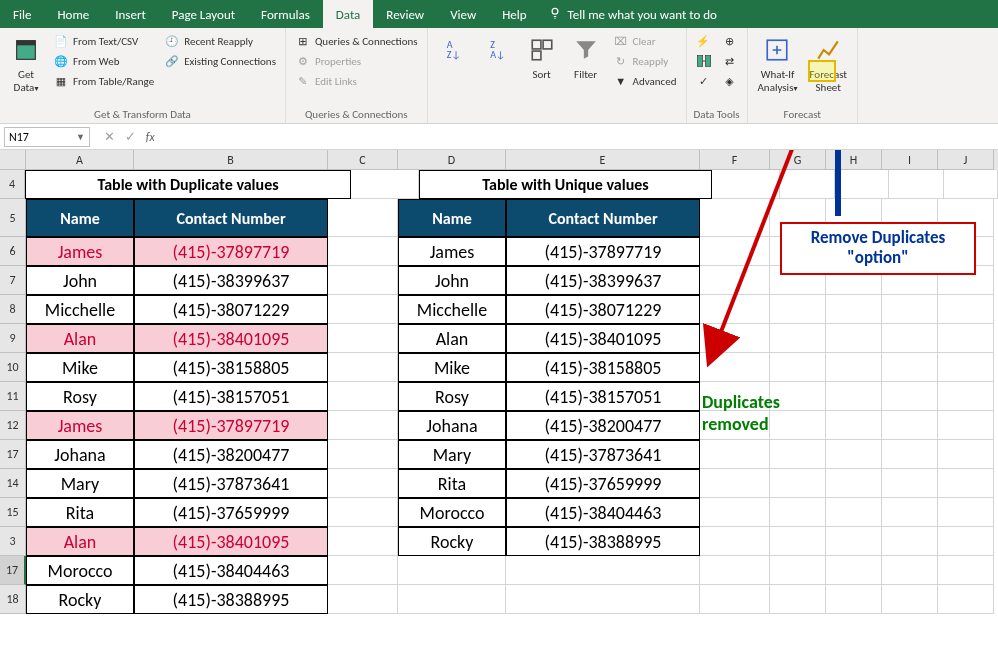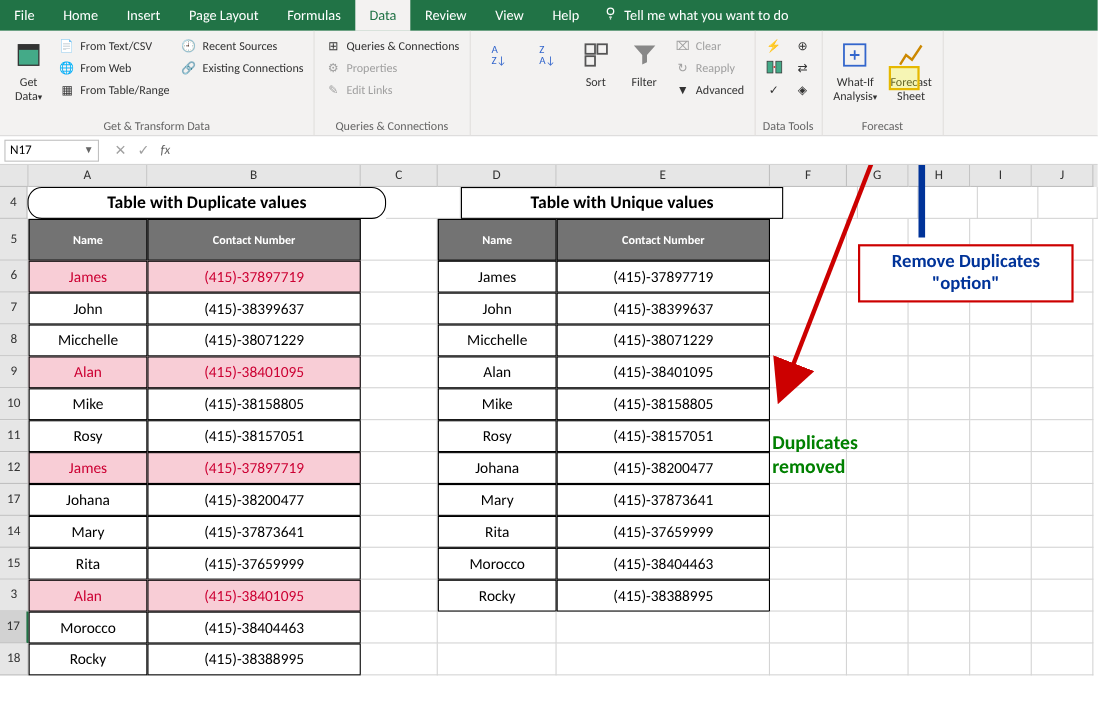--- a/index.html
+++ b/index.html
@@ -41,22 +41,22 @@
   .corner { width: 26px; border-right: 1px solid #c0c0c0; border-bottom: 1px solid #c0c0c0; background: #e6e6e6; }
   .col-h { text-align: center; font-size: 12px; color: #333; border-right: 1px solid #c0c0c0; border-bottom: 1px solid #c0c0c0; background: #e6e6e6; display: flex; align-items: center; justify-content: center; }
   .sheet { display: flex; flex-direction: column; }
   .row { display: flex; height: 29px; }
   .row-h { width: 26px; background: #e6e6e6; border-right: 1px solid #c0c0c0; border-bottom: 1px solid #c0c0c0; font-size: 12px; color: #333; display: flex; align-items: center; justify-content: center; }
   .row-h.sel { background: #d2d2d2; border-right: 2px solid #217346;}
   .cell { border-right: 1px solid #d4d4d4; border-bottom: 1px solid #d4d4d4; display: flex; align-items: center; justify-content: center; font-size: 14px; color: #000; overflow: hidden; white-space: nowrap; }
 
   
   .tbl-title { font-weight: bold; font-size: 16px; border: 1.5px solid #000 !important; background: #fff; }
-  .tbl-header { background: #737373; color: #fff; font-weight: bold; font-size: 11px; border: 1.5px solid #000 !important; }
-  .tbl-cell { border: 1.5px solid #000 !important; font-size: 14px; }
+  .tbl-header { background: #0c4a6e; color: #fff; font-weight: bold; font-size: 16px; border: 1.5px solid #000 !important; }
+  .tbl-cell { border: 1.5px solid #000 !important; font-size: 18px; }
   .dup { background: #f8cdd6; color: #cc0033; }
 
   
   .annot-label { position: absolute; background: #fff; border: 2px solid #c00; padding: 4px 10px; font-weight: bold; color: #003399; text-align: center; font-size: 17px; line-height: 1.2; }
   .annot-text { position: absolute; color: #008000; font-weight: bold; font-size: 18px; text-align: left; line-height: 1.2; }
   .yellow-box { position: absolute; border: 2px solid #e6b800; background: rgba(255,255,0,0.25); pointer-events: none; }
   svg.overlay { position: absolute; top: 0; left: 0; pointer-events: none; }
 
   
   .cA { width: 108px; } .cB { width: 194px; } .cC { width: 70px; }
@@ -111,21 +111,21 @@
             <span>From Web</span>
           </div>
         <div class="small-btn">
             <span class="si">▦</span>
             <span>From Table/Range</span>
           </div>
       </div>
       <div class="small-col">
         <div class="small-btn">
             <span class="si">🕘</span>
-            <span>Recent Sources</span>
+            <span>Recent Reapply</span>
           </div>
         <div class="small-btn">
             <span class="si">🔗</span>
             <span>Existing Connections</span>
           </div>
       </div>
     </div>
     <div class="group-label">Get &amp; Transform Data</div>
   </div>
 
@@ -273,21 +273,21 @@
       <div class="col-h cE">E</div>
       <div class="col-h cF">F</div>
       <div class="col-h cG">G</div>
       <div class="col-h cH">H</div>
       <div class="col-h cI">I</div>
       <div class="col-h cJ">J</div>
     </div>
   <div class="sheet" id="sheet">
       <div class="row">
         <div class="row-h">4</div>
-        <div class="cell cA tbl-title" style="width: 335px; border-radius: 13px;">Table with Duplicate values</div>
+        <div class="cell cA tbl-title" style="width: 335px;">Table with Duplicate values</div>
         <div class="cell cC"></div>
         <div class="cell cD tbl-title" style="width: 302px;">Table with Unique values</div>
         <div class="cell cF"></div>
         <div class="cell cG"></div>
         <div class="cell cH"></div>
         <div class="cell cI"></div>
         <div class="cell cJ"></div>
       </div>
       <div class="row" style="height: 38px;">
         <div class="row-h">5</div>

